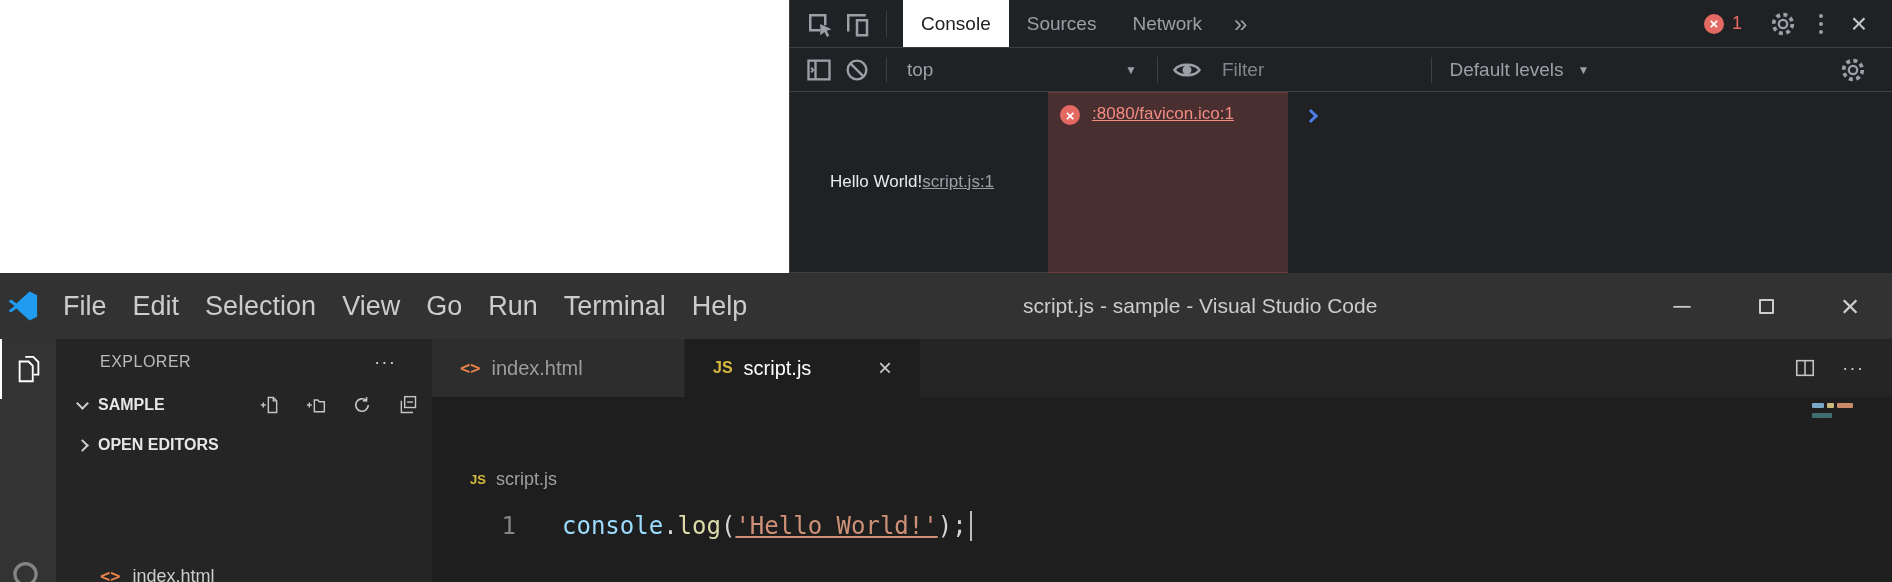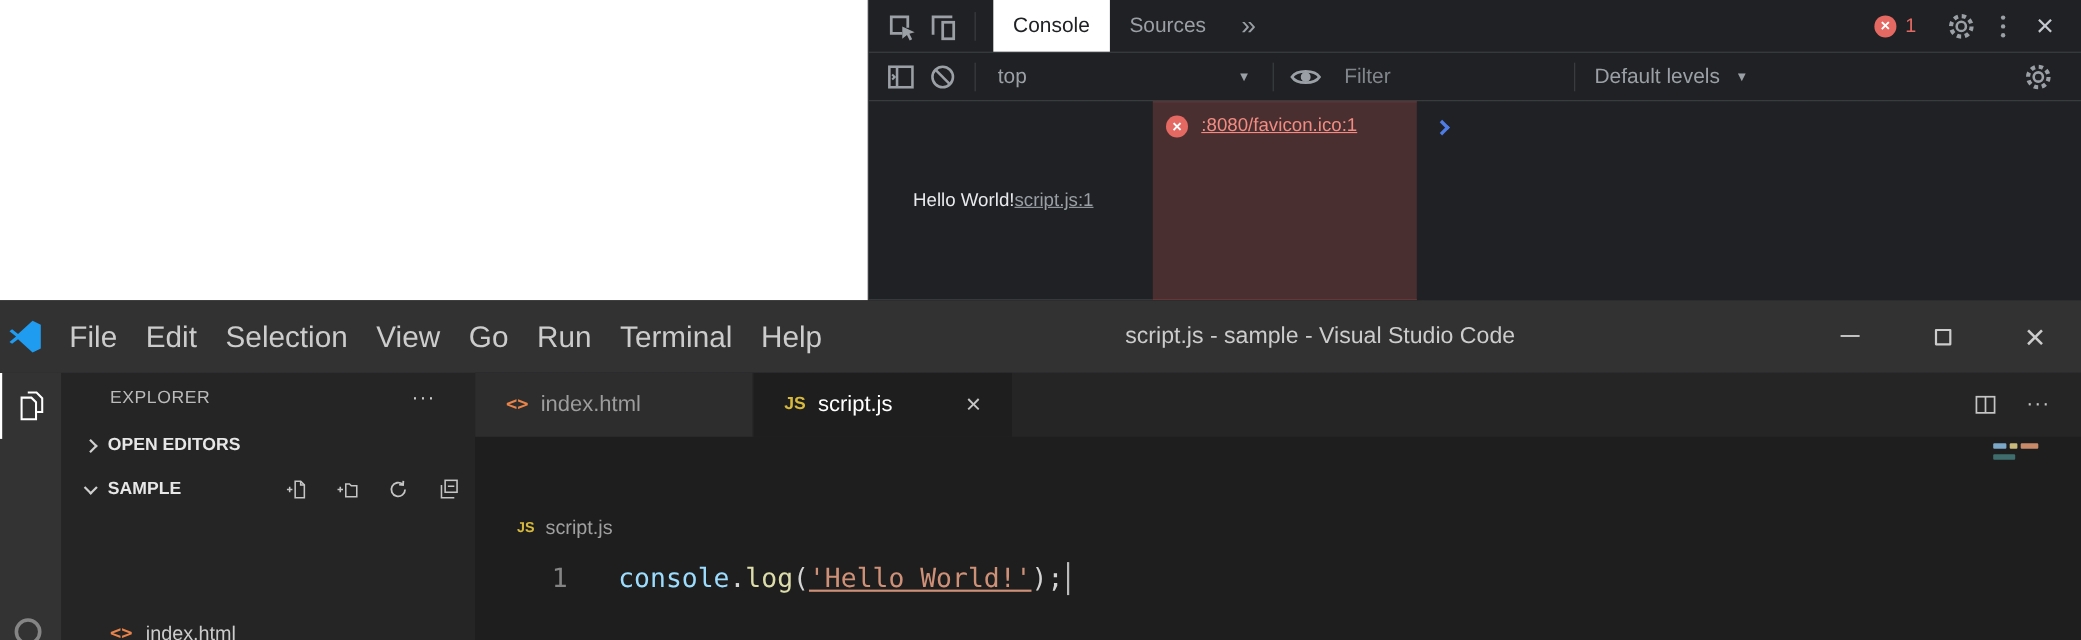--- a/index.html
+++ b/index.html
@@ -111,20 +111,21 @@
       <span class="icon-btn">
         <svg width="30" height="30" viewBox="0 0 24 24" fill="none" stroke="#9aa0a6" stroke-width="2">
             <path d="M5 18V5h14"></path>
             <rect x="12" y="9" width="8" height="12" fill="#202124"></rect>
           </svg>
       </span>
       <span class="dt-sep"></span>
       <div class="dt-tabs">
         <span class="dt-tab active">Console</span>
         <span class="dt-tab">Sources</span>
+        <span class="dt-tab">Network</span>
         <span class="dt-more">»</span>
       </div>
       <span class="dt-spacer"></span>
       <span class="err-badge">
         <span class="err-circle">×</span>
         <span class="err-count">1</span>
       </span>
       <span class="icon-btn">
         <svg width="28" height="28" viewBox="0 0 24 24">
             <circle cx="12" cy="12" r="8" fill="none" stroke="#9aa0a6" stroke-width="3.2" stroke-dasharray="3.4 2.9"></circle>
@@ -242,24 +243,20 @@
         </svg>
       </div>
     </div>
 
     <div class="sidebar">
       <div class="sb-title">
         <span>EXPLORER</span>
         <span class="ellipsis">···</span>
       </div>
       <div class="sb-section">
-        <span class="chev right"></span>
-        <span>OPEN EDITORS</span>
-      </div>
-      <div class="sb-section">
         <span class="chev down"></span>
         <span>SAMPLE</span>
         <span class="sb-actions">
           <svg width="20" height="20" viewBox="0 0 24 24" fill="none" stroke="#c5c5c5" stroke-width="1.7">
               <line x1="1" y1="12" x2="7" y2="12"></line>
               <line x1="4" y1="9" x2="4" y2="15"></line>
               <path d="M10 3h6l4 4v14H10z"></path>
               <path d="M16 3v4h4"></path>
             </svg>
           <svg width="20" height="20" viewBox="0 0 24 24" fill="none" stroke="#c5c5c5" stroke-width="1.7">
@@ -270,20 +267,24 @@
           <svg width="20" height="20" viewBox="0 0 24 24" fill="none" stroke="#c5c5c5" stroke-width="2">
               <path d="M19.5 12a7.5 7.5 0 1 1-2.6-5.7"></path>
               <polyline points="17.6,2.6 17.3,7 13,6.7"></polyline>
             </svg>
           <svg width="20" height="20" viewBox="0 0 24 24" fill="none" stroke="#c5c5c5" stroke-width="1.7">
               <rect x="8" y="2" width="13" height="13"></rect>
               <line x1="11" y1="8.5" x2="18" y2="8.5"></line>
               <path d="M4 7v14h14"></path>
             </svg>
         </span>
+      </div>
+      <div class="sb-section">
+        <span class="chev right"></span>
+        <span>OPEN EDITORS</span>
       </div>
       <div class="sb-file">
         <span class="html-icon">&lt;&gt;</span>
         <span>index.html</span>
       </div>
     </div>
 
     <div class="editor-col">
       <div class="tabbar">
         <div class="tab t1">

